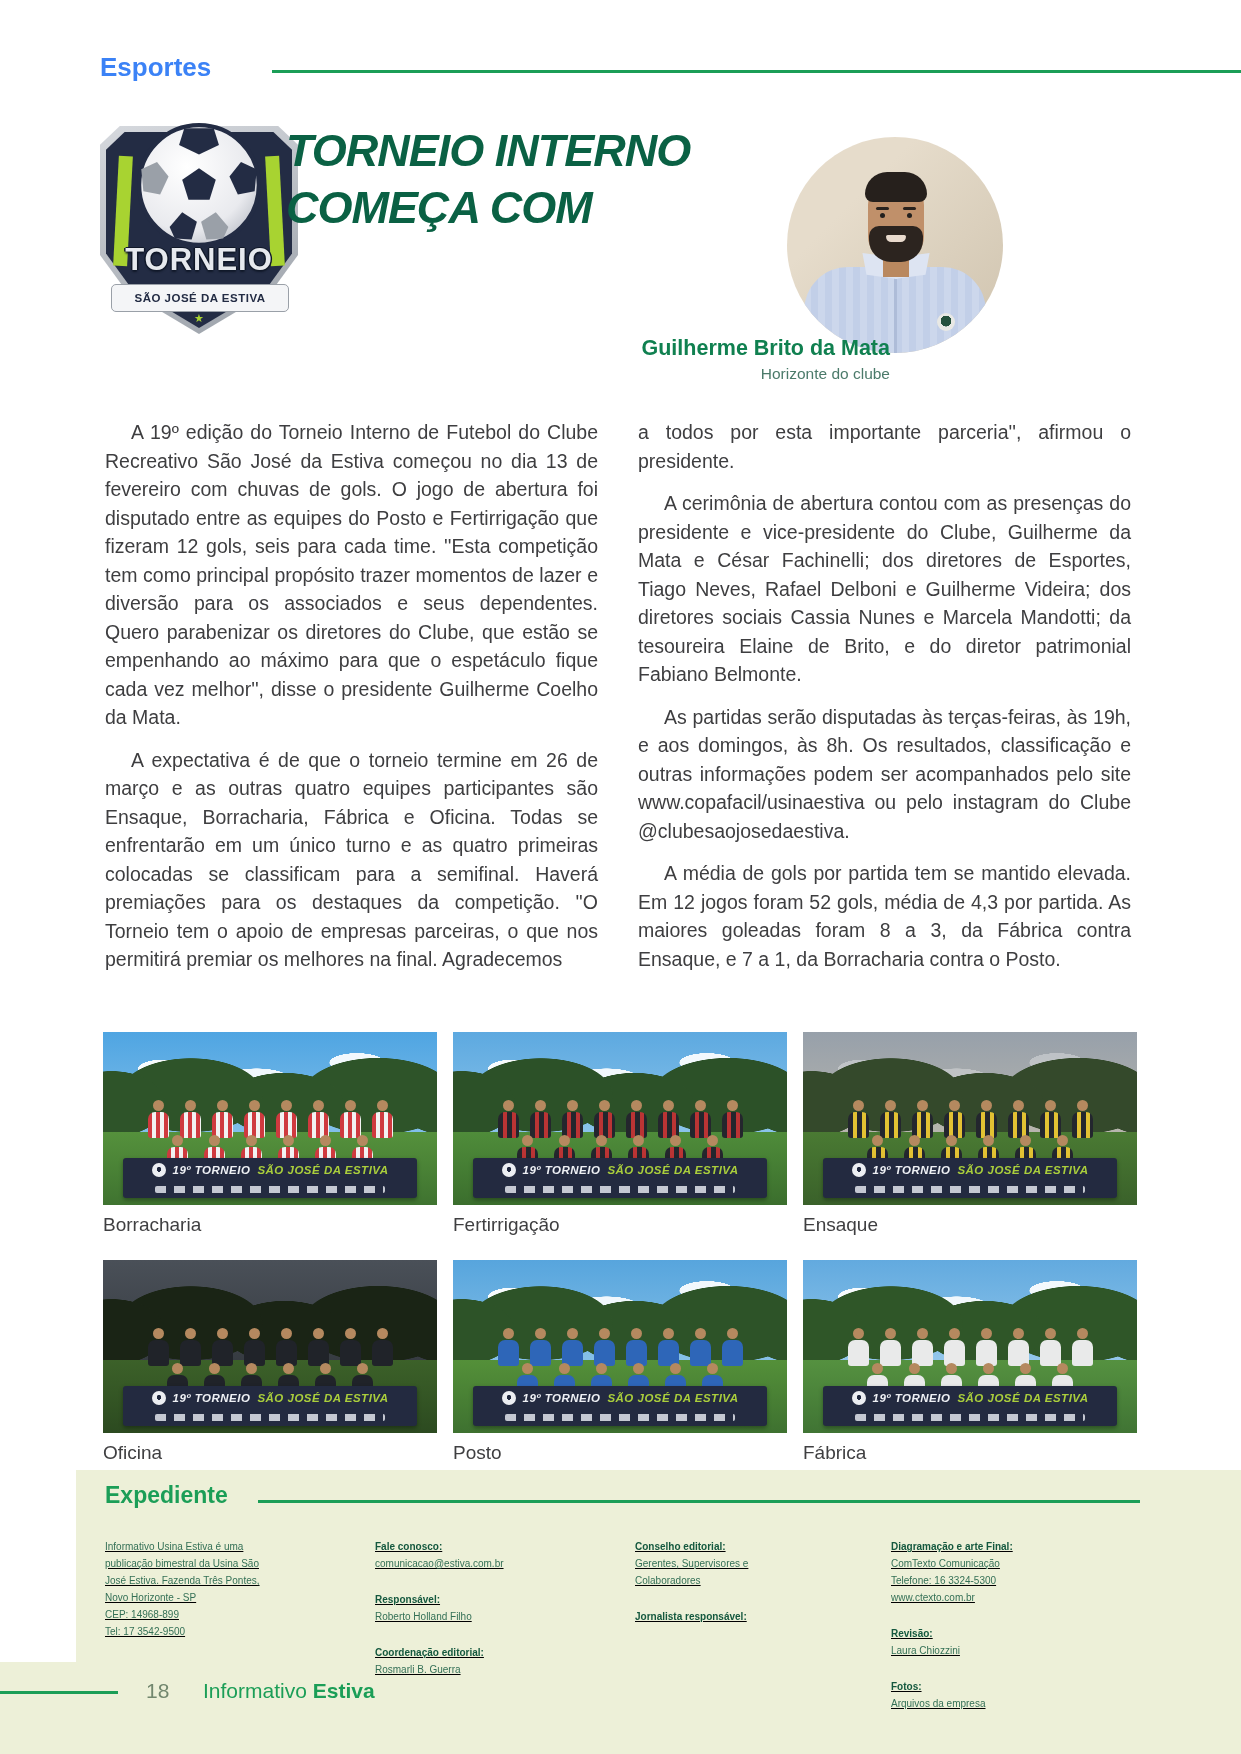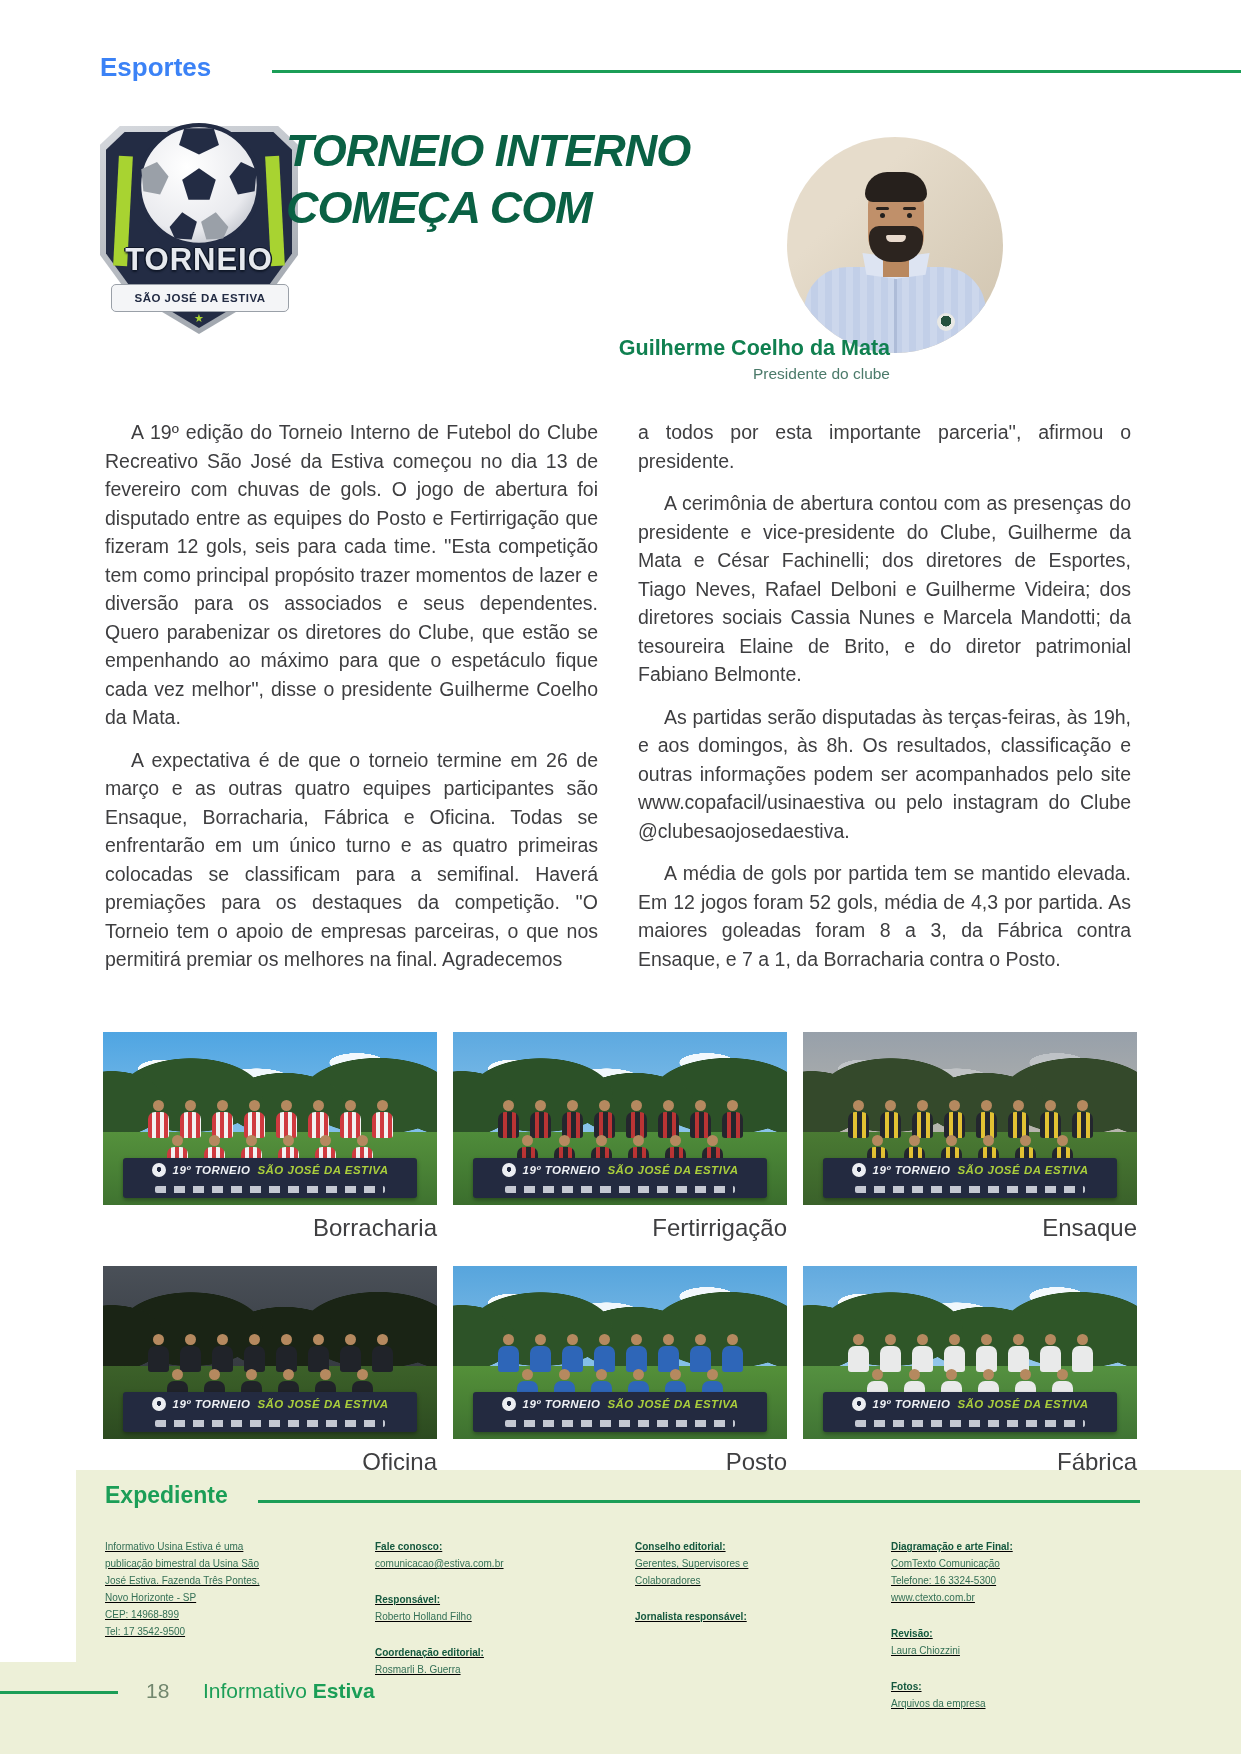--- a/index.html
+++ b/index.html
@@ -99,21 +99,21 @@
   .pbanner{position:absolute;left:6%;width:88%;bottom:4%;height:40px;background:#232a40;
     border-radius:3px;display:flex;flex-direction:column;align-items:center;justify-content:center;gap:9px;
     box-shadow:0 2px 4px rgba(0,0,0,.35);}
   .pb-top{display:flex;align-items:center;gap:7px;}
   .pb-logo{width:14px;height:14px;border-radius:50%;
     background:radial-gradient(circle at 50% 45%,#20283f 22%,#eceef2 23%);}
   .pb-t1{color:#eef0f4;font-size:11.5px;font-weight:bold;font-style:italic;letter-spacing:.5px;}
   .pb-t2{color:#aace3c;font-size:11.5px;font-weight:bold;font-style:italic;letter-spacing:.5px;}
   .pb-sponsors{width:78%;height:7px;border-radius:2px;
     background:repeating-linear-gradient(90deg,rgba(225,228,236,.85) 0 11px,transparent 11px 19px);}
-  figcaption{margin-top:9px;text-align:right;font-size:24px;color:#3f3f41;}
+  figcaption{margin-top:9px;text-align:left;font-size:19px;color:#3f3f41;}
 
   
   .exp-box{position:absolute;left:76px;top:1470px;right:0;bottom:0;background:#edf0d8;}
   .exp-corner{position:absolute;left:0;top:1662px;width:76px;bottom:0;background:#edf0d8;}
   .exp-heading{position:absolute;left:105px;top:1482px;font-size:23px;font-weight:bold;color:#1b9e57;}
   .exp-line{position:absolute;left:258px;top:1500px;width:882px;height:2.5px;background:#1b9e57;}
   .fcol{position:absolute;top:1538px;font-size:10px;line-height:17px;text-decoration:underline;}
   .fcol-1{left:105px;width:250px;} .fcol-2{left:375px;width:250px;}
   .fcol-3{left:635px;width:255px;} .fcol-4{left:891px;width:255px;}
   .f-entry{margin-bottom:19px;}
@@ -178,22 +178,22 @@
       <div class="p-eye l"></div>
       <div class="p-eye r"></div>
       <div class="p-beard">
         <div class="p-smile"></div>
       </div>
     </div>
     <div class="p-badge"></div>
   </div>
 
   <div class="byline">
-    <div class="byline-name">Guilherme Coelho da Mata</div>
-    <div class="byline-role">Presidente do clube</div>
+    <div class="byline-name">Guilherme Brito da Mata</div>
+    <div class="byline-role">Horizonte do clube</div>
   </div>
 
   <div class="col col-1">
     <p class="para indent">A 19º edição do Torneio Interno de Futebol do Clube Recreativo São José da Estiva começou no dia 13 de fevereiro com chuvas de gols. O jogo de abertura foi disputado entre as equipes do Posto e Fertirrigação que fizeram 12 gols, seis para cada time. ''Esta competição tem como principal propósito trazer momentos de lazer e diversão para os associados e seus dependentes. Quero parabenizar os diretores do Clube, que estão se empenhando ao máximo para que o espetáculo fique cada vez melhor'', disse o presidente Guilherme Coelho da Mata.</p>
     <p class="para indent">A expectativa é de que o torneio termine em 26 de março e as outras quatro equipes participantes são Ensaque, Borracharia, Fábrica e Oficina. Todas se enfrentarão em um único turno e as quatro primeiras colocadas se classificam para a semifinal. Haverá premiações para os destaques da competição. ''O Torneio tem o apoio de empresas parceiras, o que nos permitirá premiar os melhores na final. Agradecemos</p>
   </div>
   <div class="col col-2">
     <p class="para">a todos por esta importante parceria'', afirmou o presidente.</p>
     <p class="para indent">A cerimônia de abertura contou com as presenças do presidente e vice-presidente do Clube, Guilherme da Mata e César Fachinelli; dos diretores de Esportes, Tiago Neves, Rafael Delboni e Guilherme Videira; dos diretores sociais Cassia Nunes e Marcela Mandotti; da tesoureira Elaine de Brito, e do diretor patrimonial Fabiano Belmonte.</p>
     <p class="para indent">As partidas serão disputadas às terças-feiras, às 19h, e aos domingos, às 8h. Os resultados, classificação e outras informações podem ser acompanhados pelo site www.copafacil/usinaestiva ou pelo instagram do Clube @clubesaojosedaestiva.</p>

